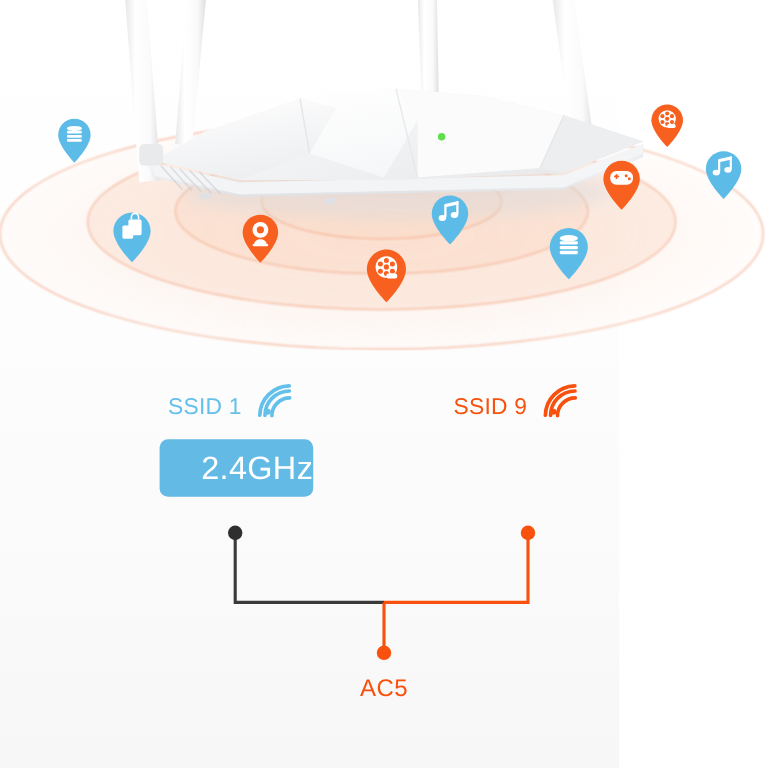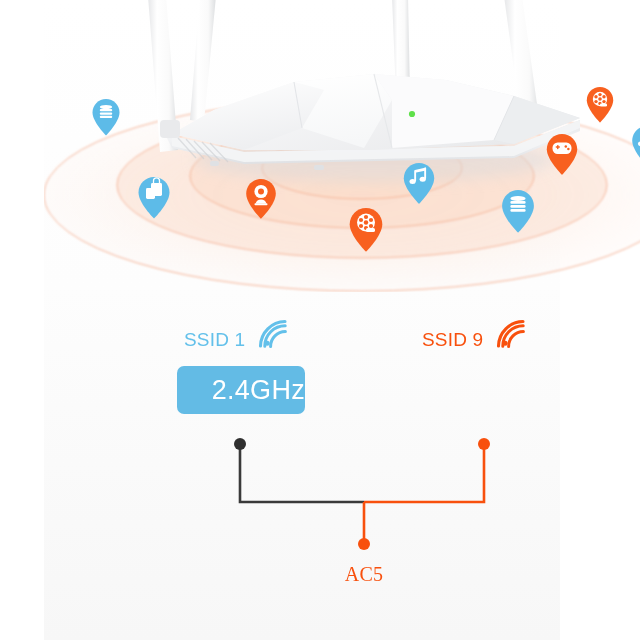--- a/index.html
+++ b/index.html
@@ -11,21 +11,20 @@
     overflow: hidden;
     background: #ffffff;
     font-family: "Liberation Sans", sans-serif;
   }
 
   #stage {
     position: relative;
     width: 516px;
     height: 640px;
     background: linear-gradient(180deg, #ffffff 0%, #fdfdfd 45%, #f7f7f7 100%);
-    margin-left: 44px;
   }
 
   
   #hero {
     position: absolute;
     left: 0; top: 0;
     width: 640px;
     height: 292px;
     overflow: hidden;
   }
@@ -106,21 +105,20 @@
 
   #ac5-label {
     position: absolute;
     left: 0;
     top: 271px;
     width: 640px;
     text-align: center;
     color: #f8500d;
     font-size: 20px;
     letter-spacing: 0.3px;
-    font-family: Liberation Serif, serif;
   }
 </style>
 </head>
 <body>
 
 <div id="stage">
 
   <div id="hero">
     <svg id="hero-svg" width="640" height="292" viewBox="0 0 640 292">
       <defs>

